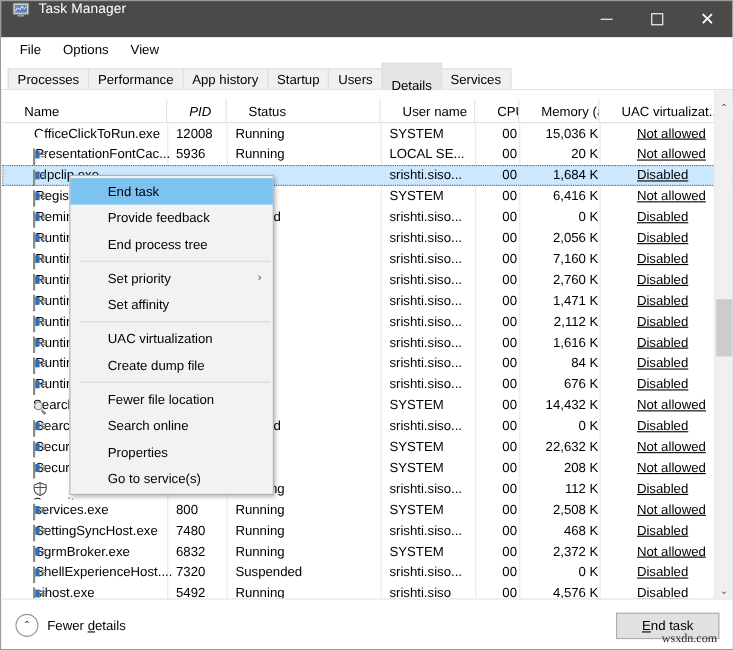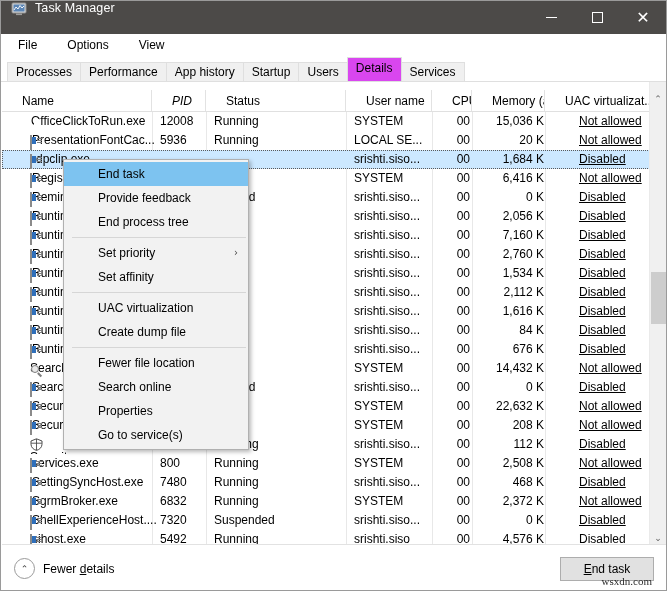--- a/index.html
+++ b/index.html
@@ -69,21 +69,20 @@
   .menubar {
     position: absolute;
     left: 0; top: 33px;
     width: 100%;
     height: 22px;
     background: #ffffff;
     display: flex;
     align-items: center;
     padding-left: 9px;
     box-sizing: border-box;
-    gap: 10px;
   }
   .menu-item {
     font-size: 12px;
     color: #000000;
     padding: 2px 9px 2px 8px;
     margin-right: 3px;
     white-space: nowrap;
   }
 
   
@@ -110,23 +109,23 @@
     border-bottom: none;
     padding: 3px 8px 4px 8px;
     height: 19px;
     box-sizing: border-box;
     white-space: nowrap;
     line-height: 13px;
     position: relative;
     margin-right: -1px;
   }
   .tab.active {
-    background: #d946ef;
+    background: #e5e5e5;
     height: 24px;
-    padding-top: 4px;
+    padding-top: 14px;
     z-index: 3;
     border-color: #dfdfdf;
   }
 
   
   .listarea {
     position: absolute;
     left: 1px; top: 81px;
     width: 664px;
     height: 464px;
@@ -560,21 +559,21 @@
 
       <div class="row">
         <div class="cell name">
           <span class="ricon ic-app"></span>
           <span>Runtim</span>
         </div>
         <div class="cell pid"></div>
         <div class="cell status"></div>
         <div class="cell user">srishti.siso...</div>
         <div class="cell cpu">00</div>
-        <div class="cell mem">1,534 K</div>
+        <div class="cell mem">1,471 K</div>
         <div class="cell uac">Disabled</div>
       </div>
 
       <div class="row">
         <div class="cell name">
           <span class="ricon ic-app"></span>
           <span>Runtim</span>
         </div>
         <div class="cell pid"></div>
         <div class="cell status"></div>

